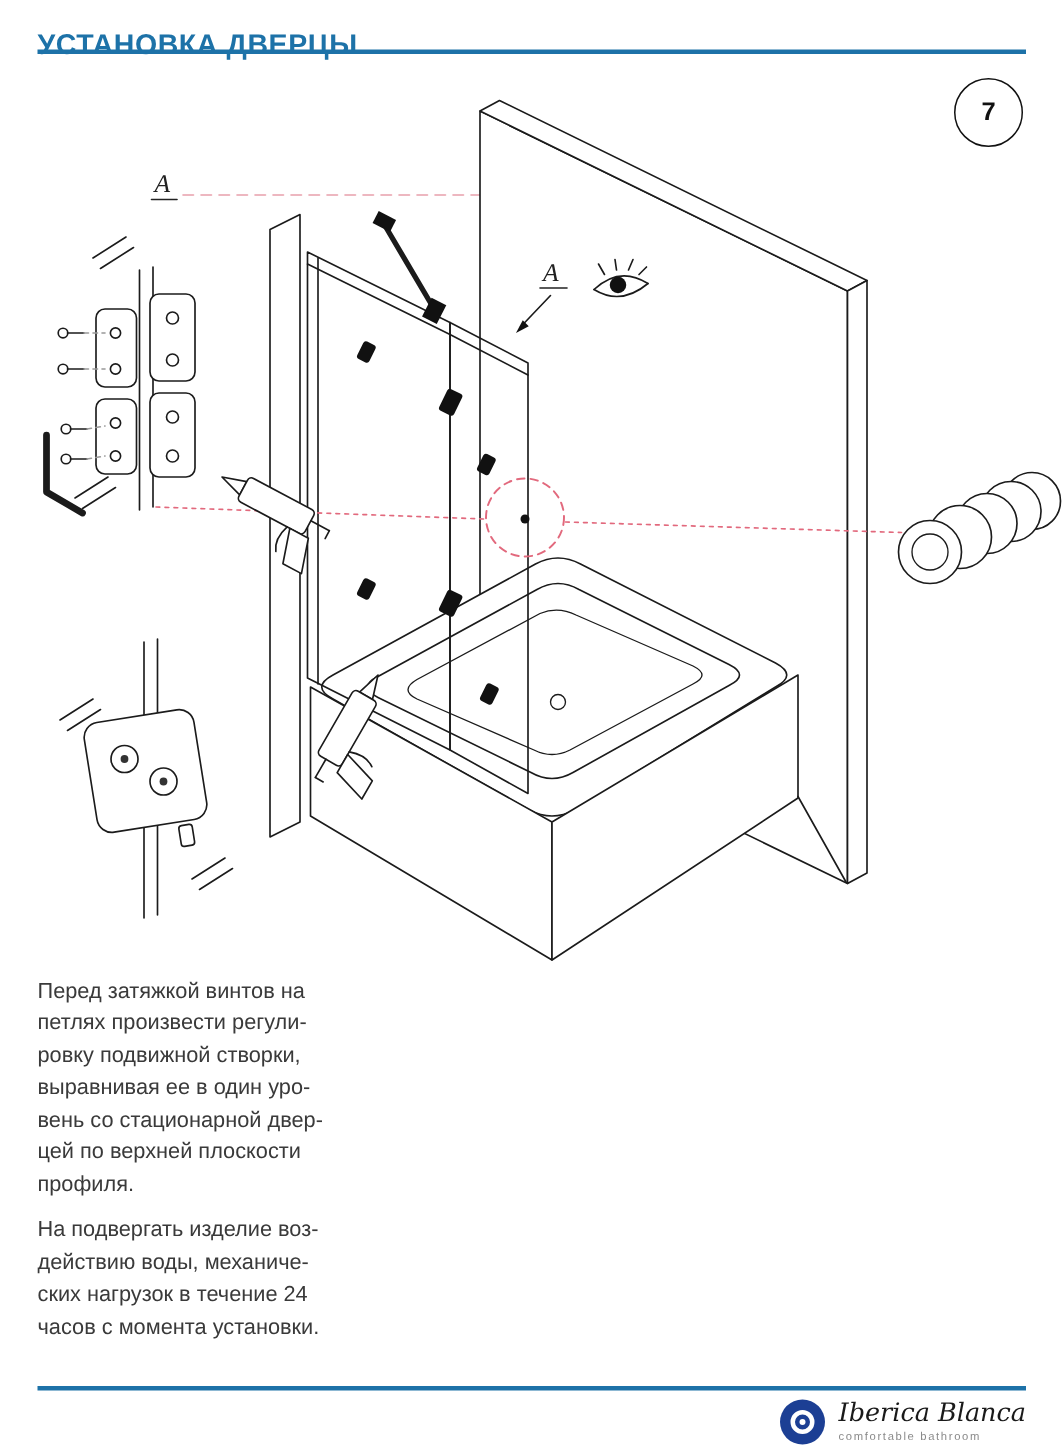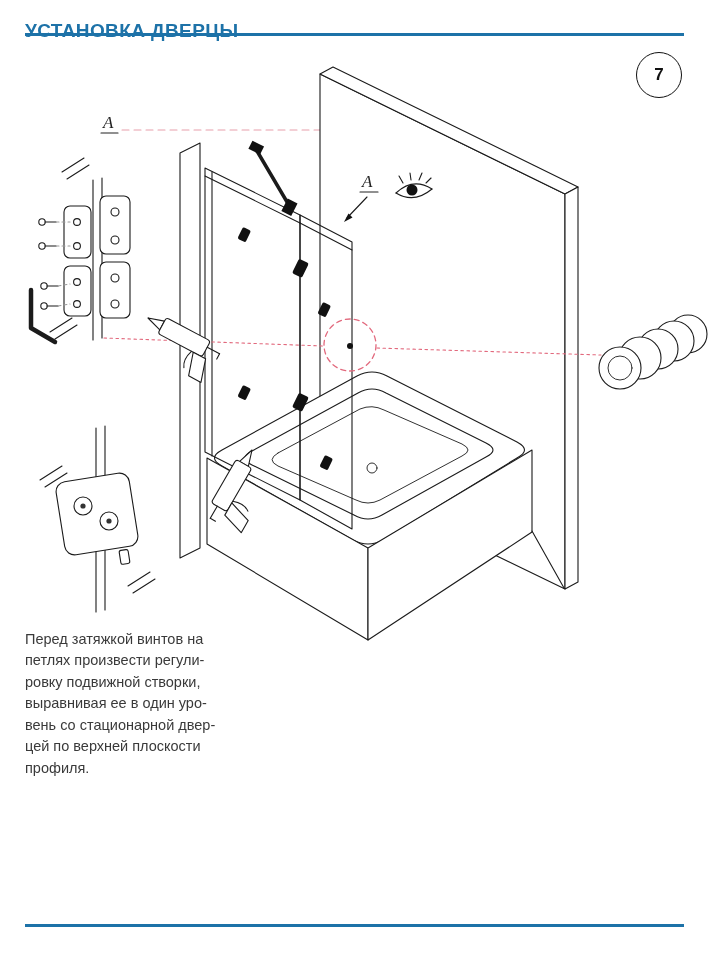--- a/index.html
+++ b/index.html
@@ -12,21 +12,21 @@
   .title { position:absolute; left:25px; top:20px; font-size:19px; font-weight:bold;
            color:#1d72a8; letter-spacing:0.4px; z-index:2; }
   .rule-top { position:absolute; left:25px; top:33px; width:659px; height:3px;
               background:#1d72a8; z-index:2; }
 
   .page-num { position:absolute; left:636px; top:52px; width:44px; height:44px;
               border:1.7px solid #111; border-radius:50%; display:flex;
               align-items:center; justify-content:center; font-size:17px;
               font-weight:bold; color:#111; z-index:2; background:#fff; }
 
-  .instructions { position:absolute; left:25px; top:629px; width:258px;
+  .instructions { position:absolute; left:25px; top:651px; width:258px;
                   color:#3a3a3a; font-size:14.5px; line-height:1.48; z-index:2; }
   .para { white-space:pre-line; margin:0 0 9px 0; }
 
   .rule-bottom { position:absolute; left:25px; top:924px; width:659px; height:3px;
                  background:#1d72a8; z-index:2; }
 
   .brand { position:absolute; right:25px; top:933px; display:flex;
            align-items:center; gap:9px; z-index:2; }
   .brand-icon { width:30px; height:30px; border-radius:50%; background:#1c3f94;
                 display:flex; align-items:center; justify-content:center; }
@@ -213,17 +213,32 @@
   </div>
 
   <div class="instructions">
     <p class="para">Перед затяжкой винтов на
 петлях произвести регули-
 ровку подвижной створки,
 выравнивая ее в один уро-
 вень со стационарной двер-
 цей по верхней плоскости
 профиля.</p>
+    <p class="para">На подвергать изделие воз-
+действию воды, механиче-
+ских нагрузок в течение 24
+часов с момента установки.</p>
   </div>
 
   <div class="rule-bottom"></div>
+  <div class="brand">
+    <div class="brand-icon">
+      <div class="brand-icon-inner">
+        <div class="brand-icon-dot"></div>
+      </div>
+    </div>
+    <div class="brand-text">
+      <span class="brand-name">Iberica Blanca</span>
+      <span class="brand-tagline">comfortable bathroom</span>
+    </div>
+  </div>
 
 </div>
 
 </body></html>

